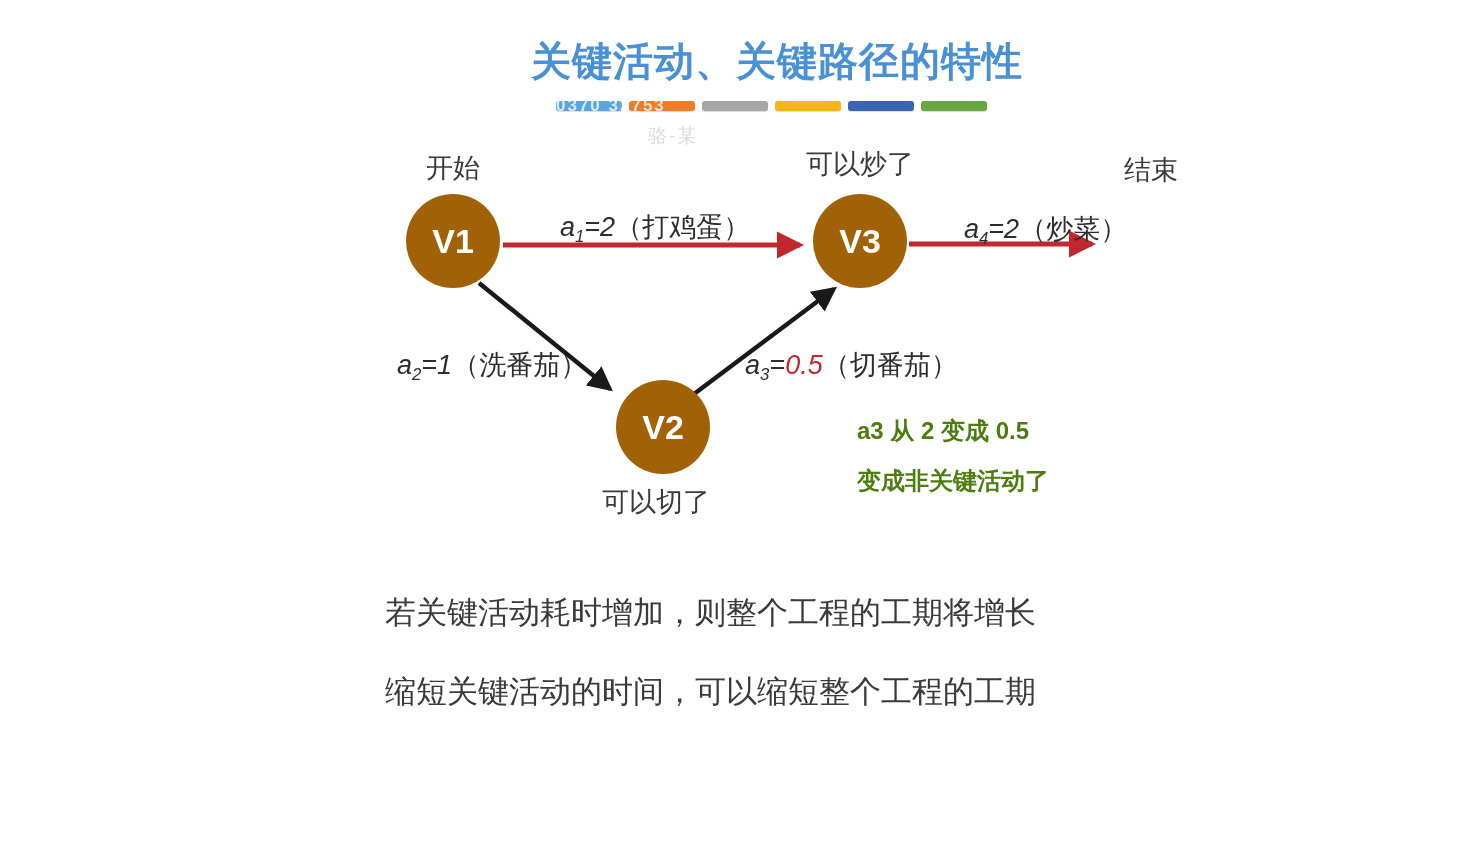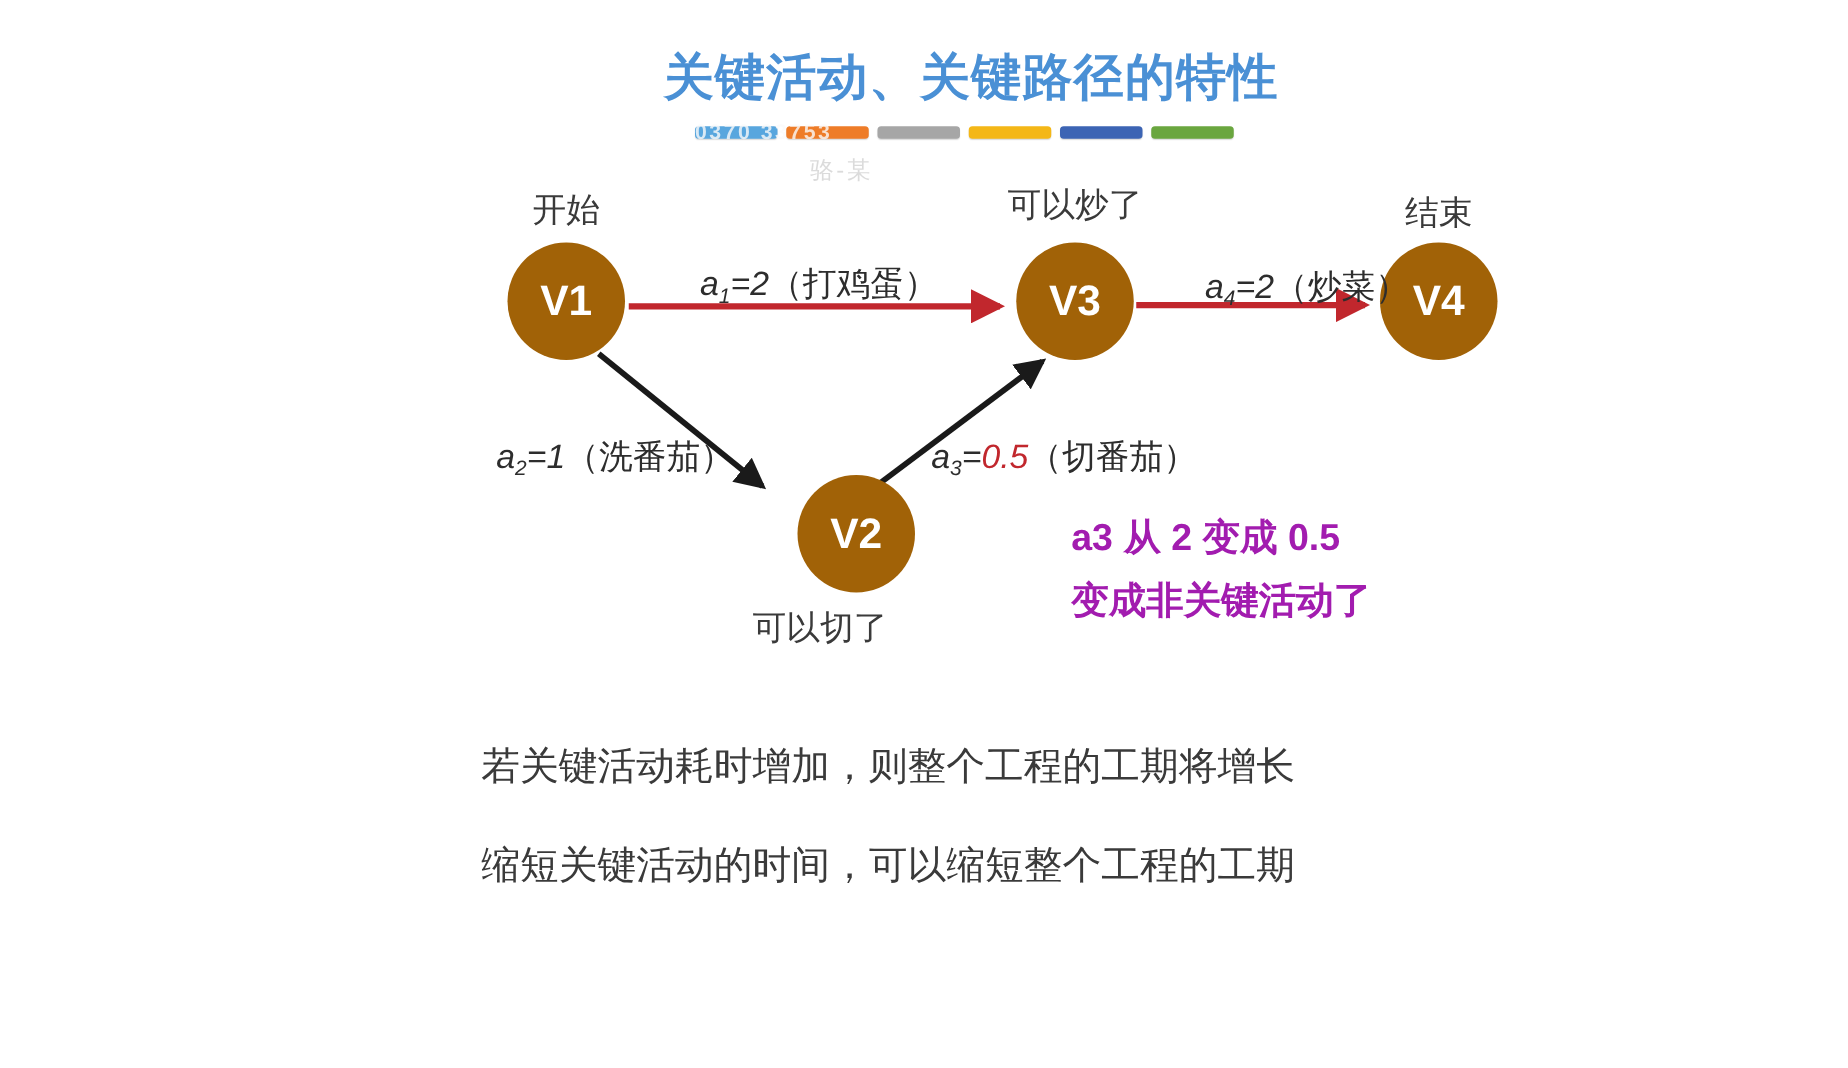--- a/index.html
+++ b/index.html
@@ -25,41 +25,41 @@
   .wm-digits{position:absolute;left:556px;top:96px;font-size:17px;font-weight:bold;color:rgba(250,250,250,.8);letter-spacing:2px;}
   
   .node{
     position:absolute;width:94px;height:94px;border-radius:50%;
     background:#a16207;display:flex;align-items:center;justify-content:center;
     color:#fff;font-size:34px;font-weight:bold;
   }
   .n-v1{left:406px;top:194px;}
   .n-v3{left:813px;top:194px;}
   .n-v4{left:1104px;top:194px;}
-  .n-v2{left:638px;top:380px;}
+  .n-v2{left:616px;top:380px;}
   .caption{position:absolute;font-size:27px;color:#3a3a3a;text-align:center;}
   .c-v1{left:396px;top:150px;width:114px;}
   .c-v3{left:800px;top:146px;width:120px;}
   .c-v4{left:1096px;top:152px;width:110px;}
   .c-v2{left:586px;top:484px;width:140px;}
   
   svg.arrows{position:absolute;left:0;top:0;}
   .edge-red{stroke:#c1272d;stroke-width:5;}
   .edge-black{stroke:#1a1a1a;stroke-width:4.5;}
   
   .edge-label{position:absolute;font-size:27px;color:#2d2d2d;white-space:nowrap;}
   .edge-label i{font-style:italic;}
   .edge-label sub{font-size:0.62em;}
   .edge-label .red{color:#c1272d;}
   .el-a1{left:560px;top:209px;}
   .el-a4{left:924px;top:211px;margin-left:40px;}
   .el-a2{left:397px;top:347px;}
   .el-a3{left:745px;top:347px;}
   
-  .annotation{position:absolute;left:857px;top:406px;font-size:30px;font-weight:bold;color:#a21caf;line-height:50px;white-space:nowrap;}
+  .annotation{position:absolute;left:857px;top:406px;font-size:24px;font-weight:bold;color:#4d7c0f;line-height:50px;white-space:nowrap;}
   
   .note{position:absolute;left:385px;font-size:31px;color:#3a3a3a;white-space:nowrap;}
   .note-1{top:592px;}
   .note-2{top:671px;}
   .note-3{top:751px;}
 </style>
 </head>
 <body>
 
 <div id="stage">
@@ -100,23 +100,20 @@
 
   <div class="node n-v1">
       <span>V1</span>
     </div>
   <div class="node n-v2">
       <span>V2</span>
     </div>
   <div class="node n-v3">
       <span>V3</span>
     </div>
-  <div class="node n-v4">
-      <span>V4</span>
-    </div>
 
   <div class="edge-label el-a1">
     <i><span>a</span><sub>1</sub><span>=2</span><span class="red"></span></i><span>（打鸡蛋）</span>
   </div>
   <div class="edge-label el-a2">
     <i><span>a</span><sub>2</sub><span>=1</span><span class="red"></span></i><span>（洗番茄）</span>
   </div>
   <div class="edge-label el-a3">
     <i><span>a</span><sub>3</sub><span>=</span><span class="red">0.5</span></i><span>（切番茄）</span>
   </div>

